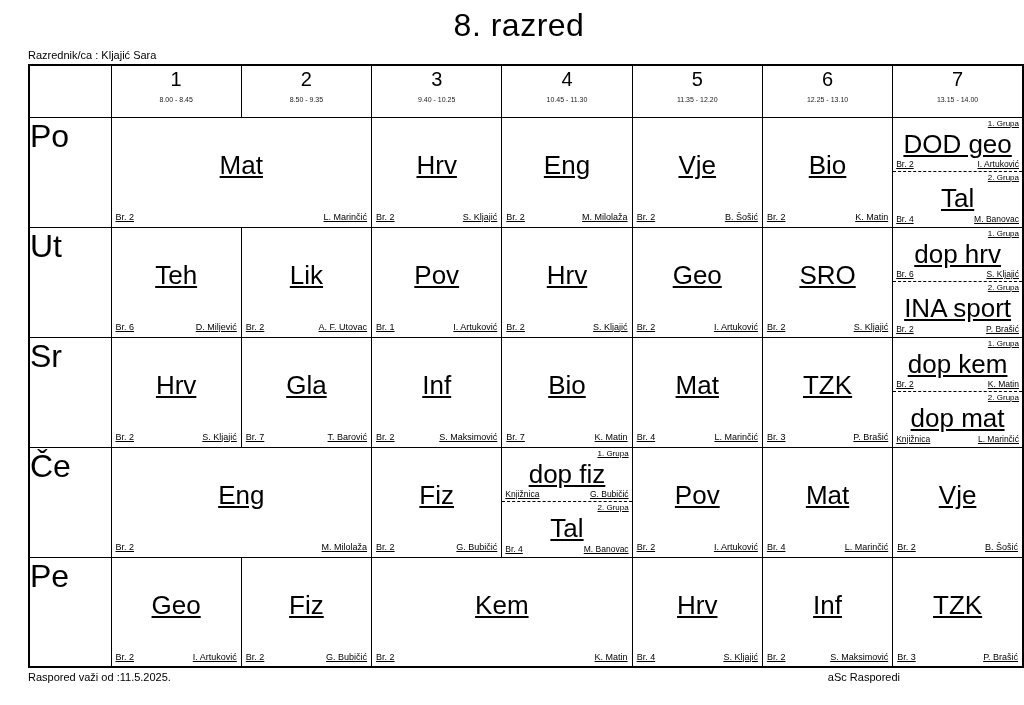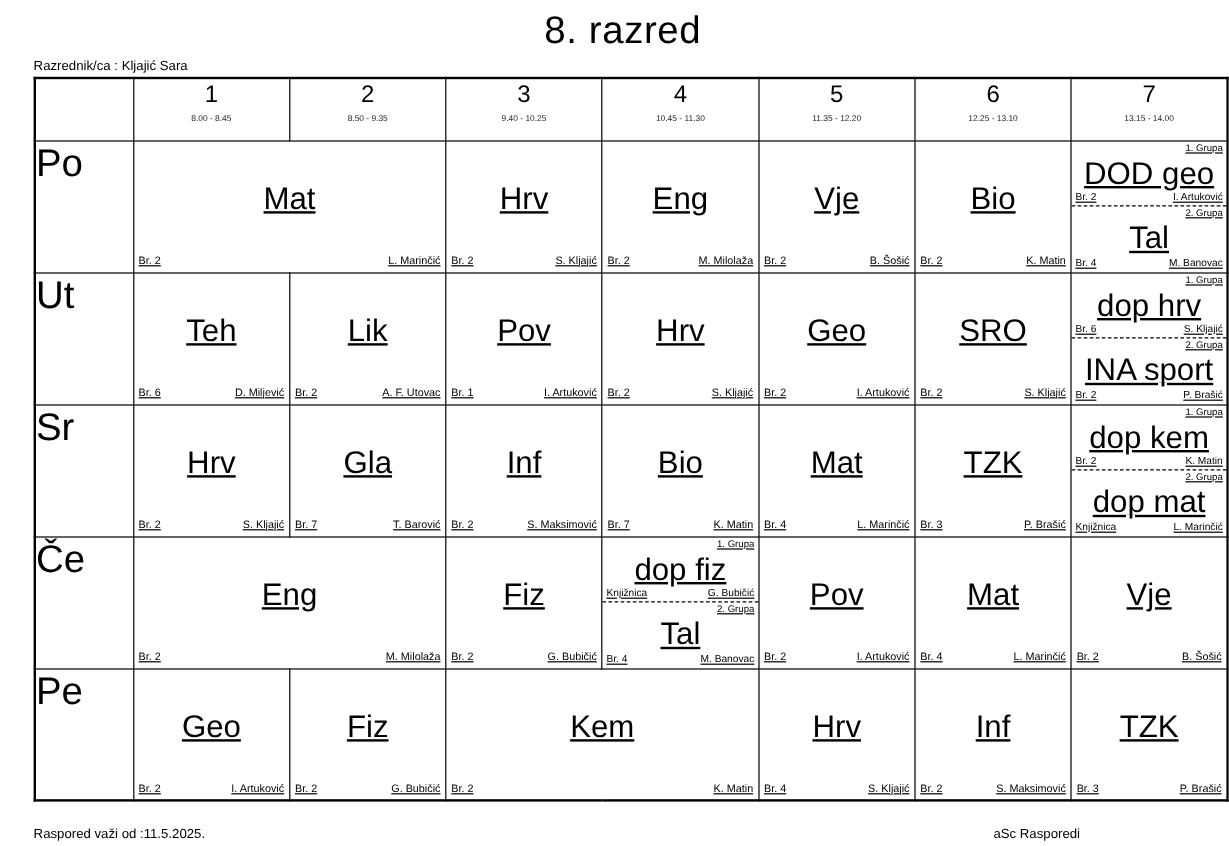--- a/index.html
+++ b/index.html
@@ -19,21 +19,21 @@
   td.day{vertical-align:middle;font-size:32px;}
   .cellwrap{height:108px;display:flex;flex-direction:column;text-decoration:underline;}
   .subj{flex:1;display:flex;align-items:center;justify-content:center;font-size:26px;line-height:28px;}
   .meta{display:flex;justify-content:space-between;font-size:9px;line-height:11px;padding:0 4px 3px 4px;}
   td.split .cellwrap{height:108px;}
   .half{flex:1;display:flex;flex-direction:column;min-height:0;}
   .half.first{border-bottom:1px dashed #000;}
   .grp{font-size:8px;line-height:10px;text-align:right;padding:1px 3px 0 0;}
   .half .subj{font-size:26px;line-height:22px;}
   .half .meta{font-size:8.5px;line-height:10px;padding:0 3px 2px 3px;}
-  .footer{width:872px;display:flex;justify-content:space-between;font-size:11px;margin-top:21px;align-items:center;}
+  .footer{width:872px;display:flex;justify-content:space-between;font-size:11px;margin-top:3px;align-items:center;}
 </style>
 </head>
 <body>
 
 <div class="page">
   <div class="title">8. razred</div>
   <div class="subheader">
     <span>Razrednik/ca : Kljajić Sara</span>
   </div>
   <table class="grid" id="grid">

